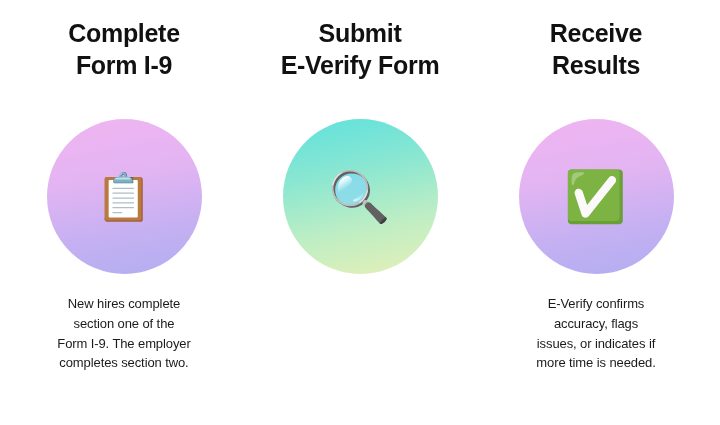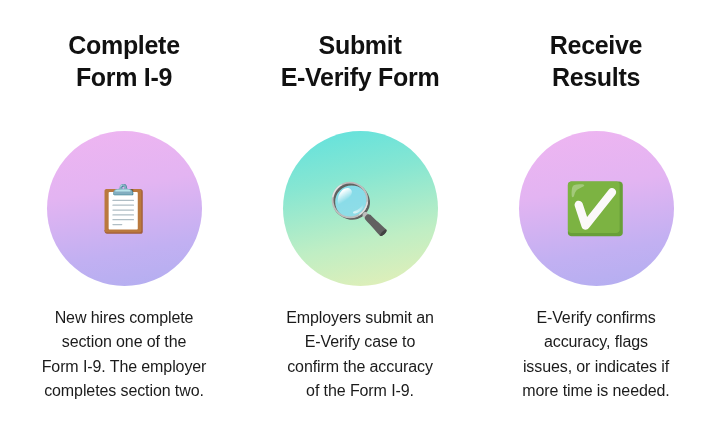--- a/index.html
+++ b/index.html
@@ -14,21 +14,21 @@
     overflow: hidden;
   }
   .infographic {
     width: 720px;
     height: 425px;
     display: flex;
     flex-direction: row;
     align-items: flex-start;
     justify-content: center;
     box-sizing: border-box;
-    padding: 30px 6px 0 6px;
+    padding: 18px 6px 0 6px;
     background: #ffffff;
   }
   .step {
     width: 236px;
     display: flex;
     flex-direction: column;
     align-items: center;
   }
   .step-title {
     font-size: 25px;
@@ -70,21 +70,21 @@
   .emoji {
     font-size: 48px;
     line-height: 1;
     user-select: none;
   }
   .emoji-clipboard { font-size: 46px; }
   .emoji-glass { font-size: 50px; }
   .emoji-check { font-size: 50px; }
   .step-body {
     margin-top: 20px;
-    font-size: 16px;
+    font-size: 13px;
     line-height: 1.52;
     color: #1b1b1b;
     text-align: center;
     white-space: pre-line;
     max-width: 205px;
     letter-spacing: -0.1px;
   }
 </style>
 </head>
 <body>
@@ -106,24 +106,20 @@
   </div>
 
   <div class="step">
     <h2 class="step-title">Submit
 E-Verify Form</h2>
     <div class="circle-wrap">
       <div class="circle circle-b">
         <span class="emoji emoji-glass">🔍</span>
       </div>
     </div>
-    <p class="step-body">Employers submit an
-E-Verify case to
-confirm the accuracy
-of the Form I-9.</p>
   </div>
 
   <div class="step">
     <h2 class="step-title">Receive
 Results</h2>
     <div class="circle-wrap">
       <div class="circle circle-c">
         <span class="emoji emoji-check">✅</span>
       </div>
     </div>

